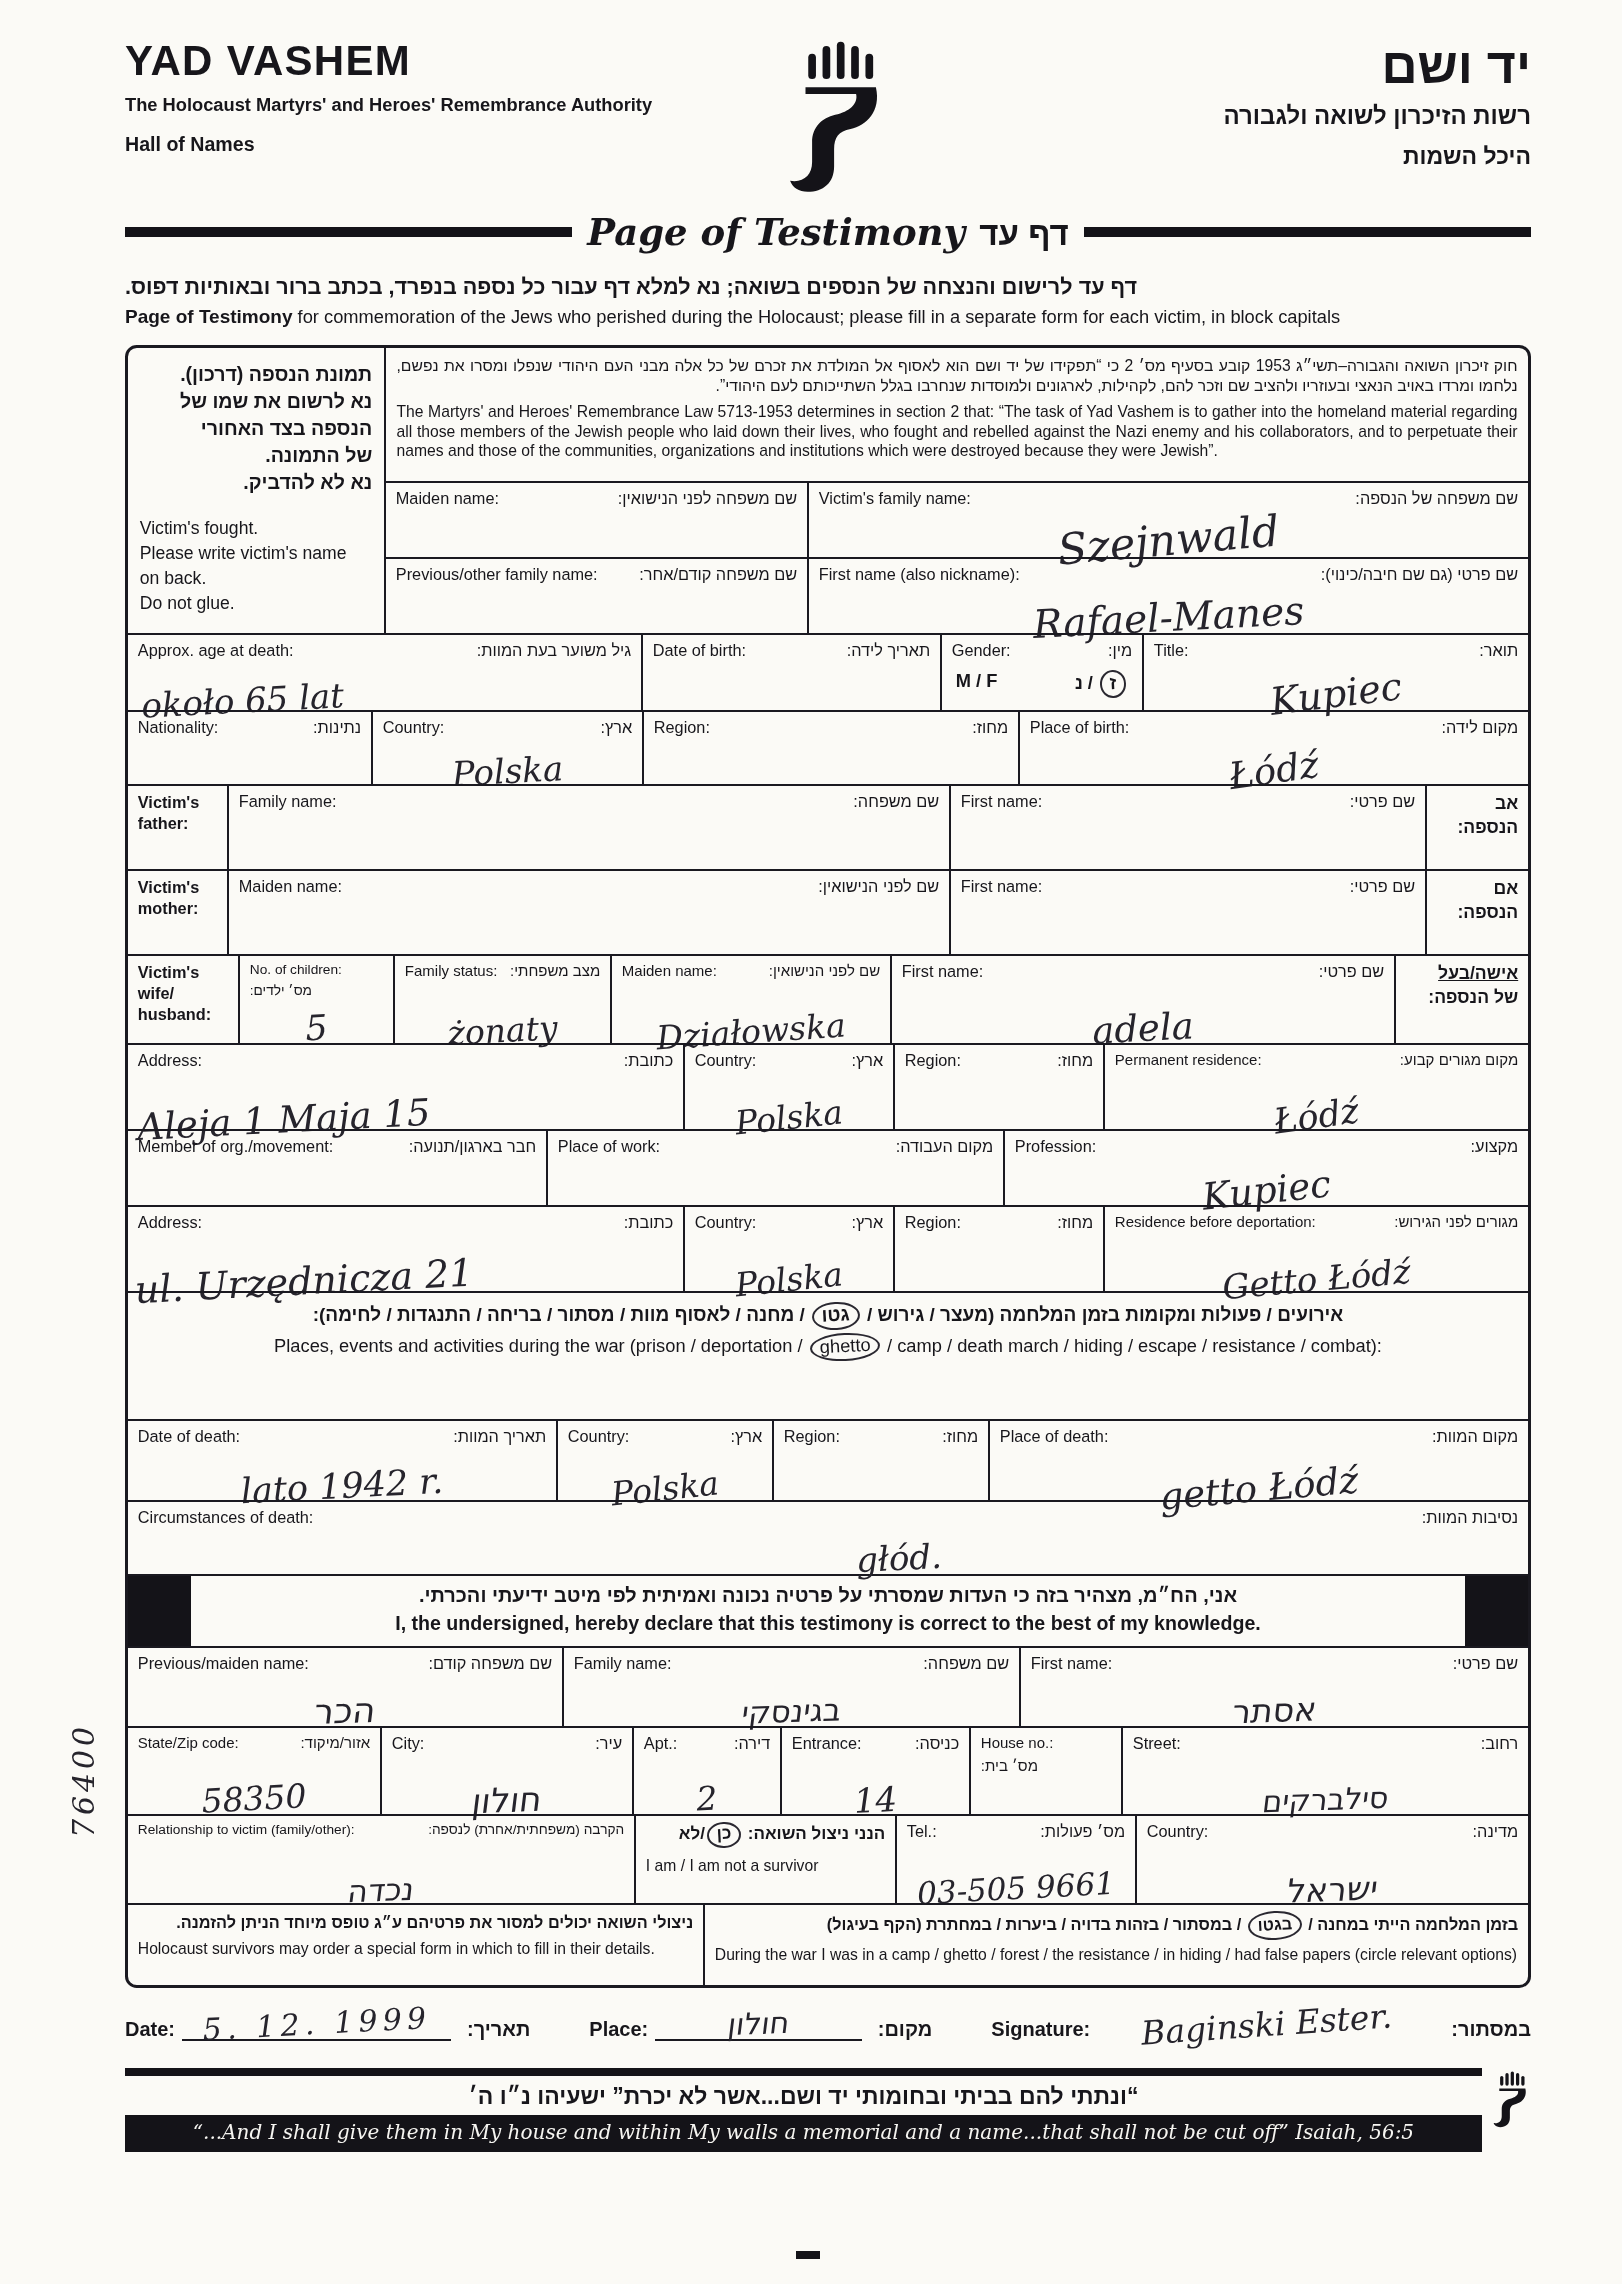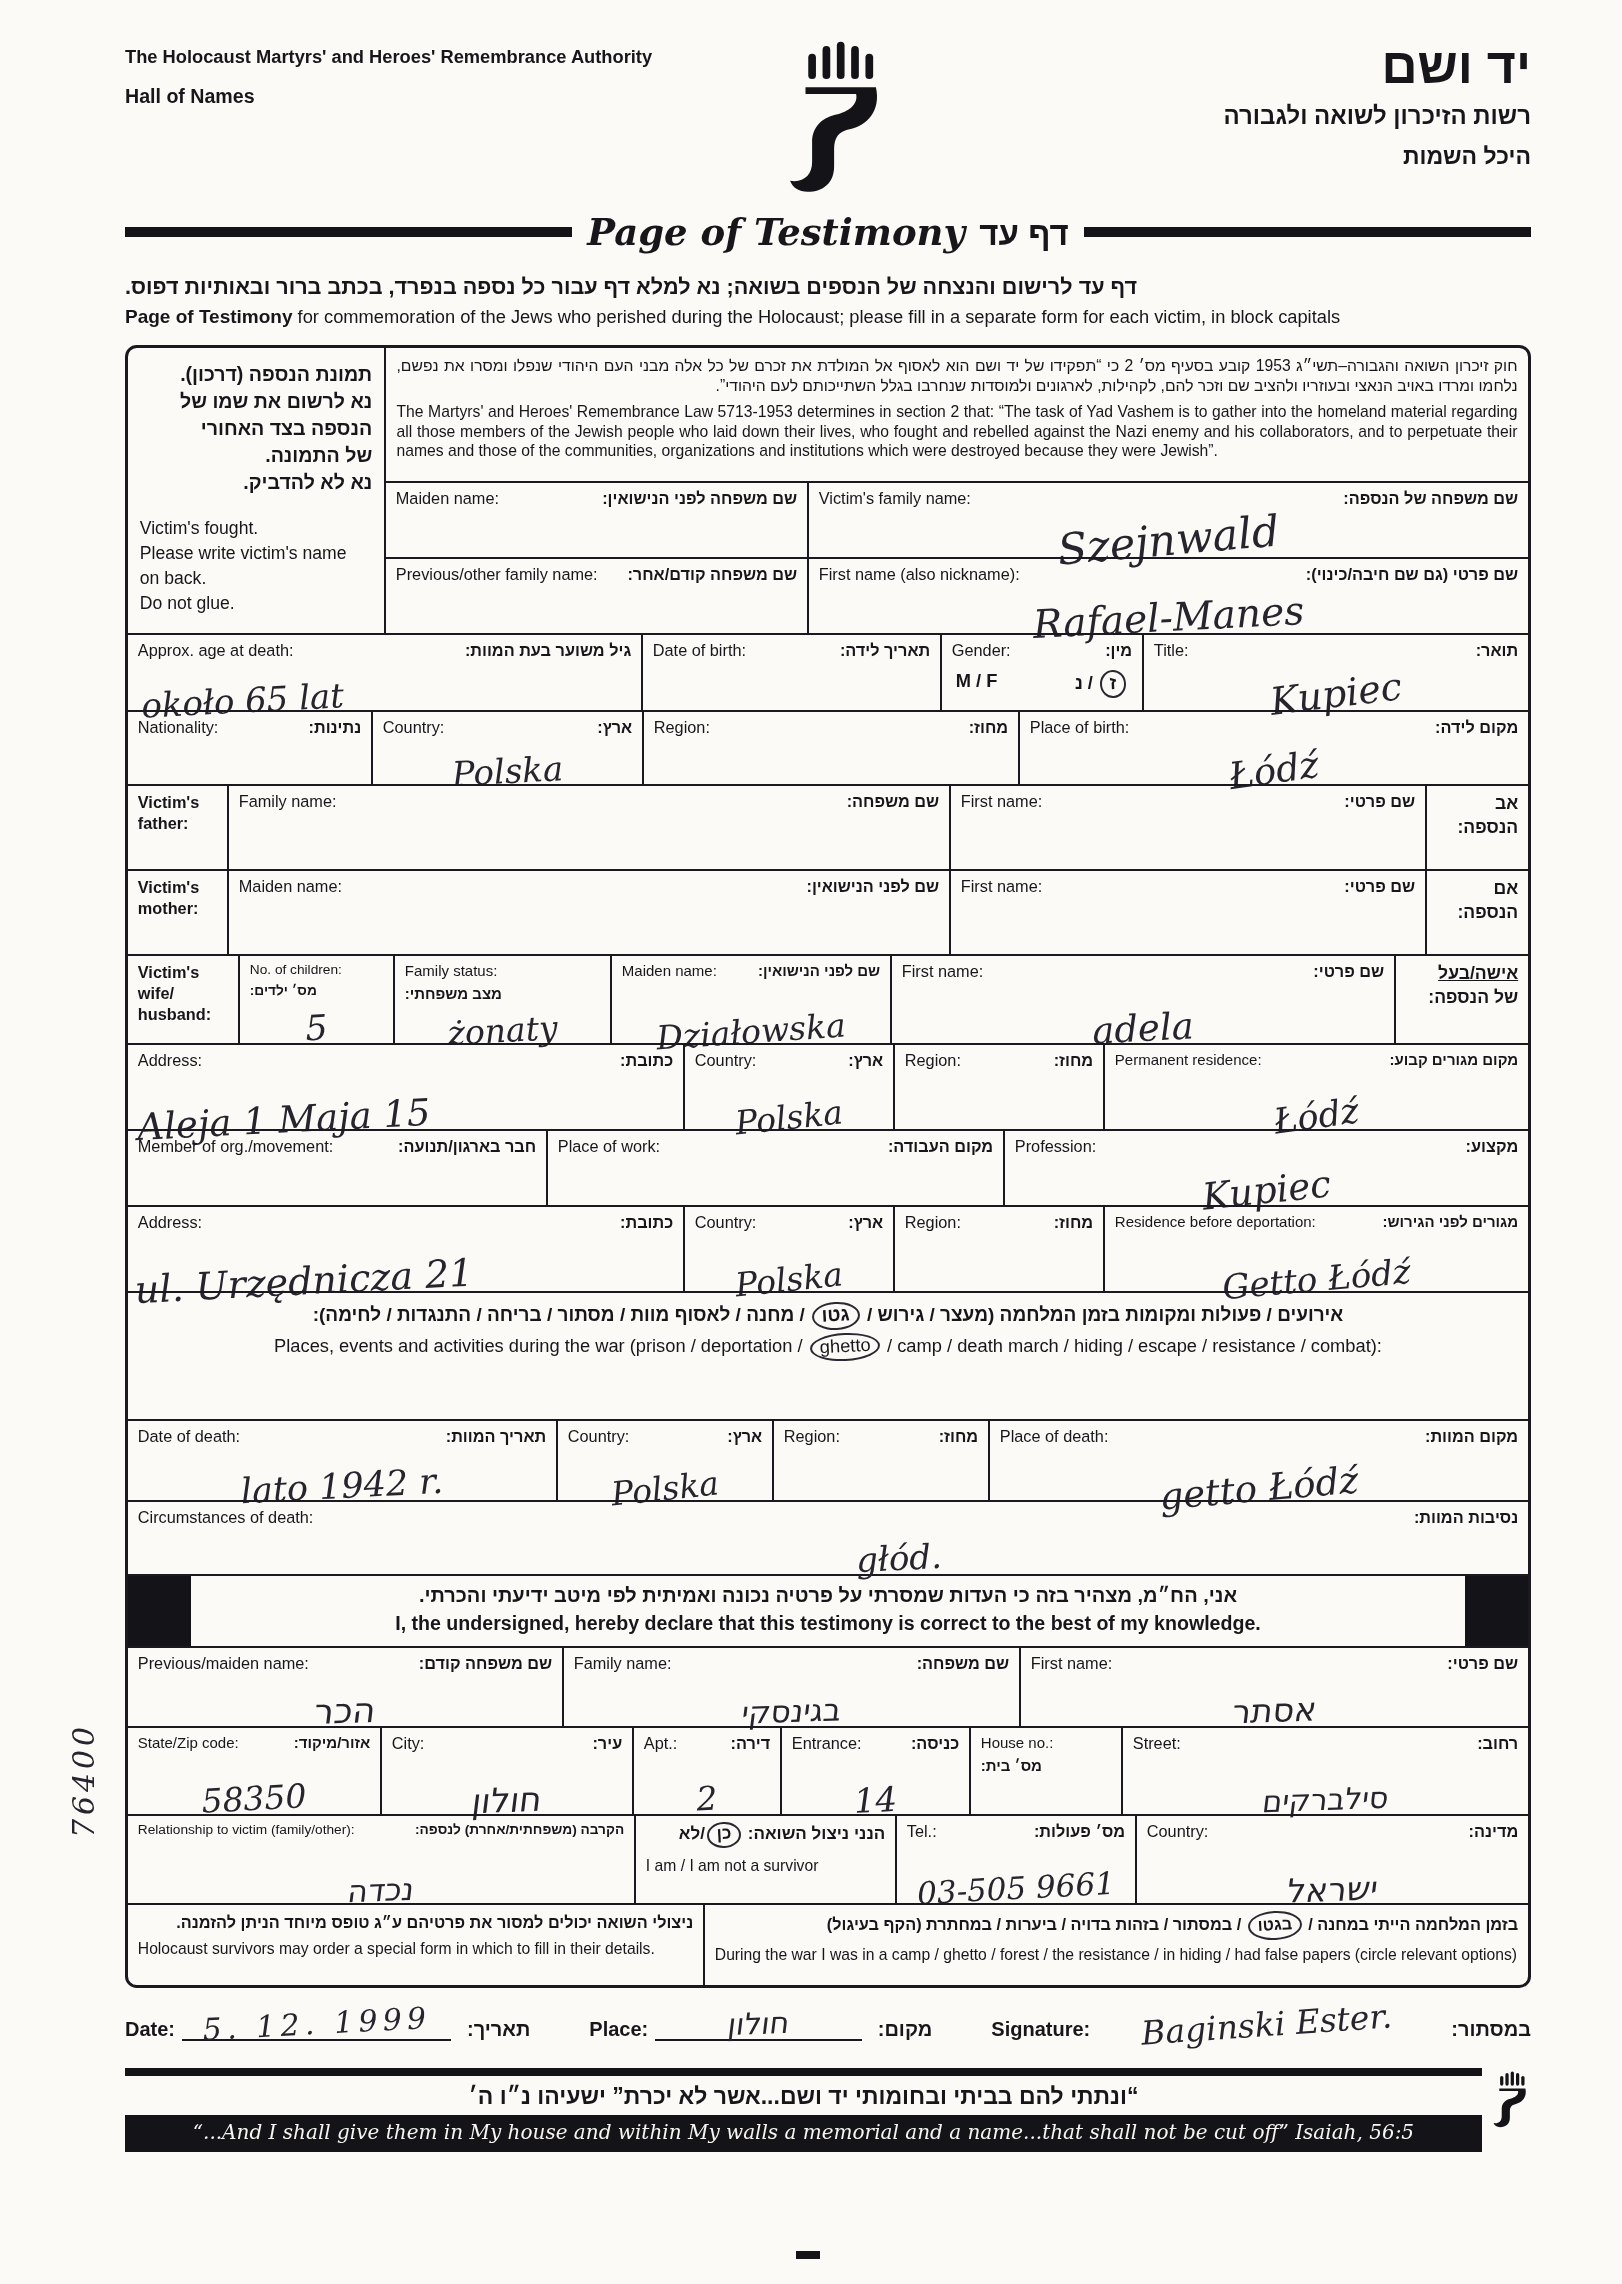--- a/index.html
+++ b/index.html
@@ -33,21 +33,21 @@
   .intro-en { font-size:18.3px; margin-top:6.5px; }
   .intro-en b { font-size:19px; }
 
   
   .box { border:3.3px solid #1a1920; border-radius:11.8px; overflow:hidden; background:#fbfaf6; }
   .frow { display:flex; border-top:2.6px solid #1a1920; position:relative; }
   .frow:first-child { border-top:0; }
   .fc { position:relative; border-left:2.6px solid #1a1920; padding:5.9px 9.8px 3.9px; }
   .fc:first-child { border-left:0; }
   .lbl { display:flex; justify-content:space-between; align-items:flex-start; gap:6.5px; font-size:16.3px; flex-wrap:wrap; }
-  .lbl .he { direction:rtl; font-weight:700; }
+  .lbl .he { direction:rtl; font-weight:400; }
   .lbl-sm { font-size:15px; }
   .lbl-xs { font-size:13.7px; }
 
   
   .hw { position:absolute; left:0; right:0; bottom:1.3px; text-align:center;
         font-family:"DejaVu Serif",serif; font-style:italic; color:#26242c;
         transform:rotate(-3deg); white-space:nowrap; pointer-events:none; line-height:1; }
   .hwh { font-family:"DejaVu Sans",sans-serif; font-style:normal; transform:skewX(-9deg) rotate(-2deg); }
   .circ { display:inline-block; border:2.3px solid #2a2830; border-radius:50%; padding:0 7.8px 2px; margin:0 2px; transform:rotate(-3deg); }
 
@@ -102,20 +102,21 @@
   .btick { position:absolute; left:796px; top:2251px; width:23.5px; height:7.8px; background:#141318; }
 </style>
 </head>
 <body>
 
 <div class="sheet">
   <div class="content">
 
     <header class="hdr">
       <div class="hdr-left">
+        <div class="yv-en">YAD VASHEM</div>
         <div class="yv-sub">The Holocaust Martyrs' and Heroes' Remembrance Authority</div>
         <div class="yv-hall">Hall of Names</div>
       </div>
       <div class="hdr-logo">
         <svg viewBox="0 0 90 140" width="99" height="154" aria-hidden="true">
           <g fill="none" stroke="#141318" stroke-linecap="round">
             <path d="M21 16 v16" stroke-width="7"></path>
             <path d="M34 9 v23" stroke-width="7"></path>
             <path d="M47 5 v27" stroke-width="7"></path>
             <path d="M60 9 v23" stroke-width="7"></path>

